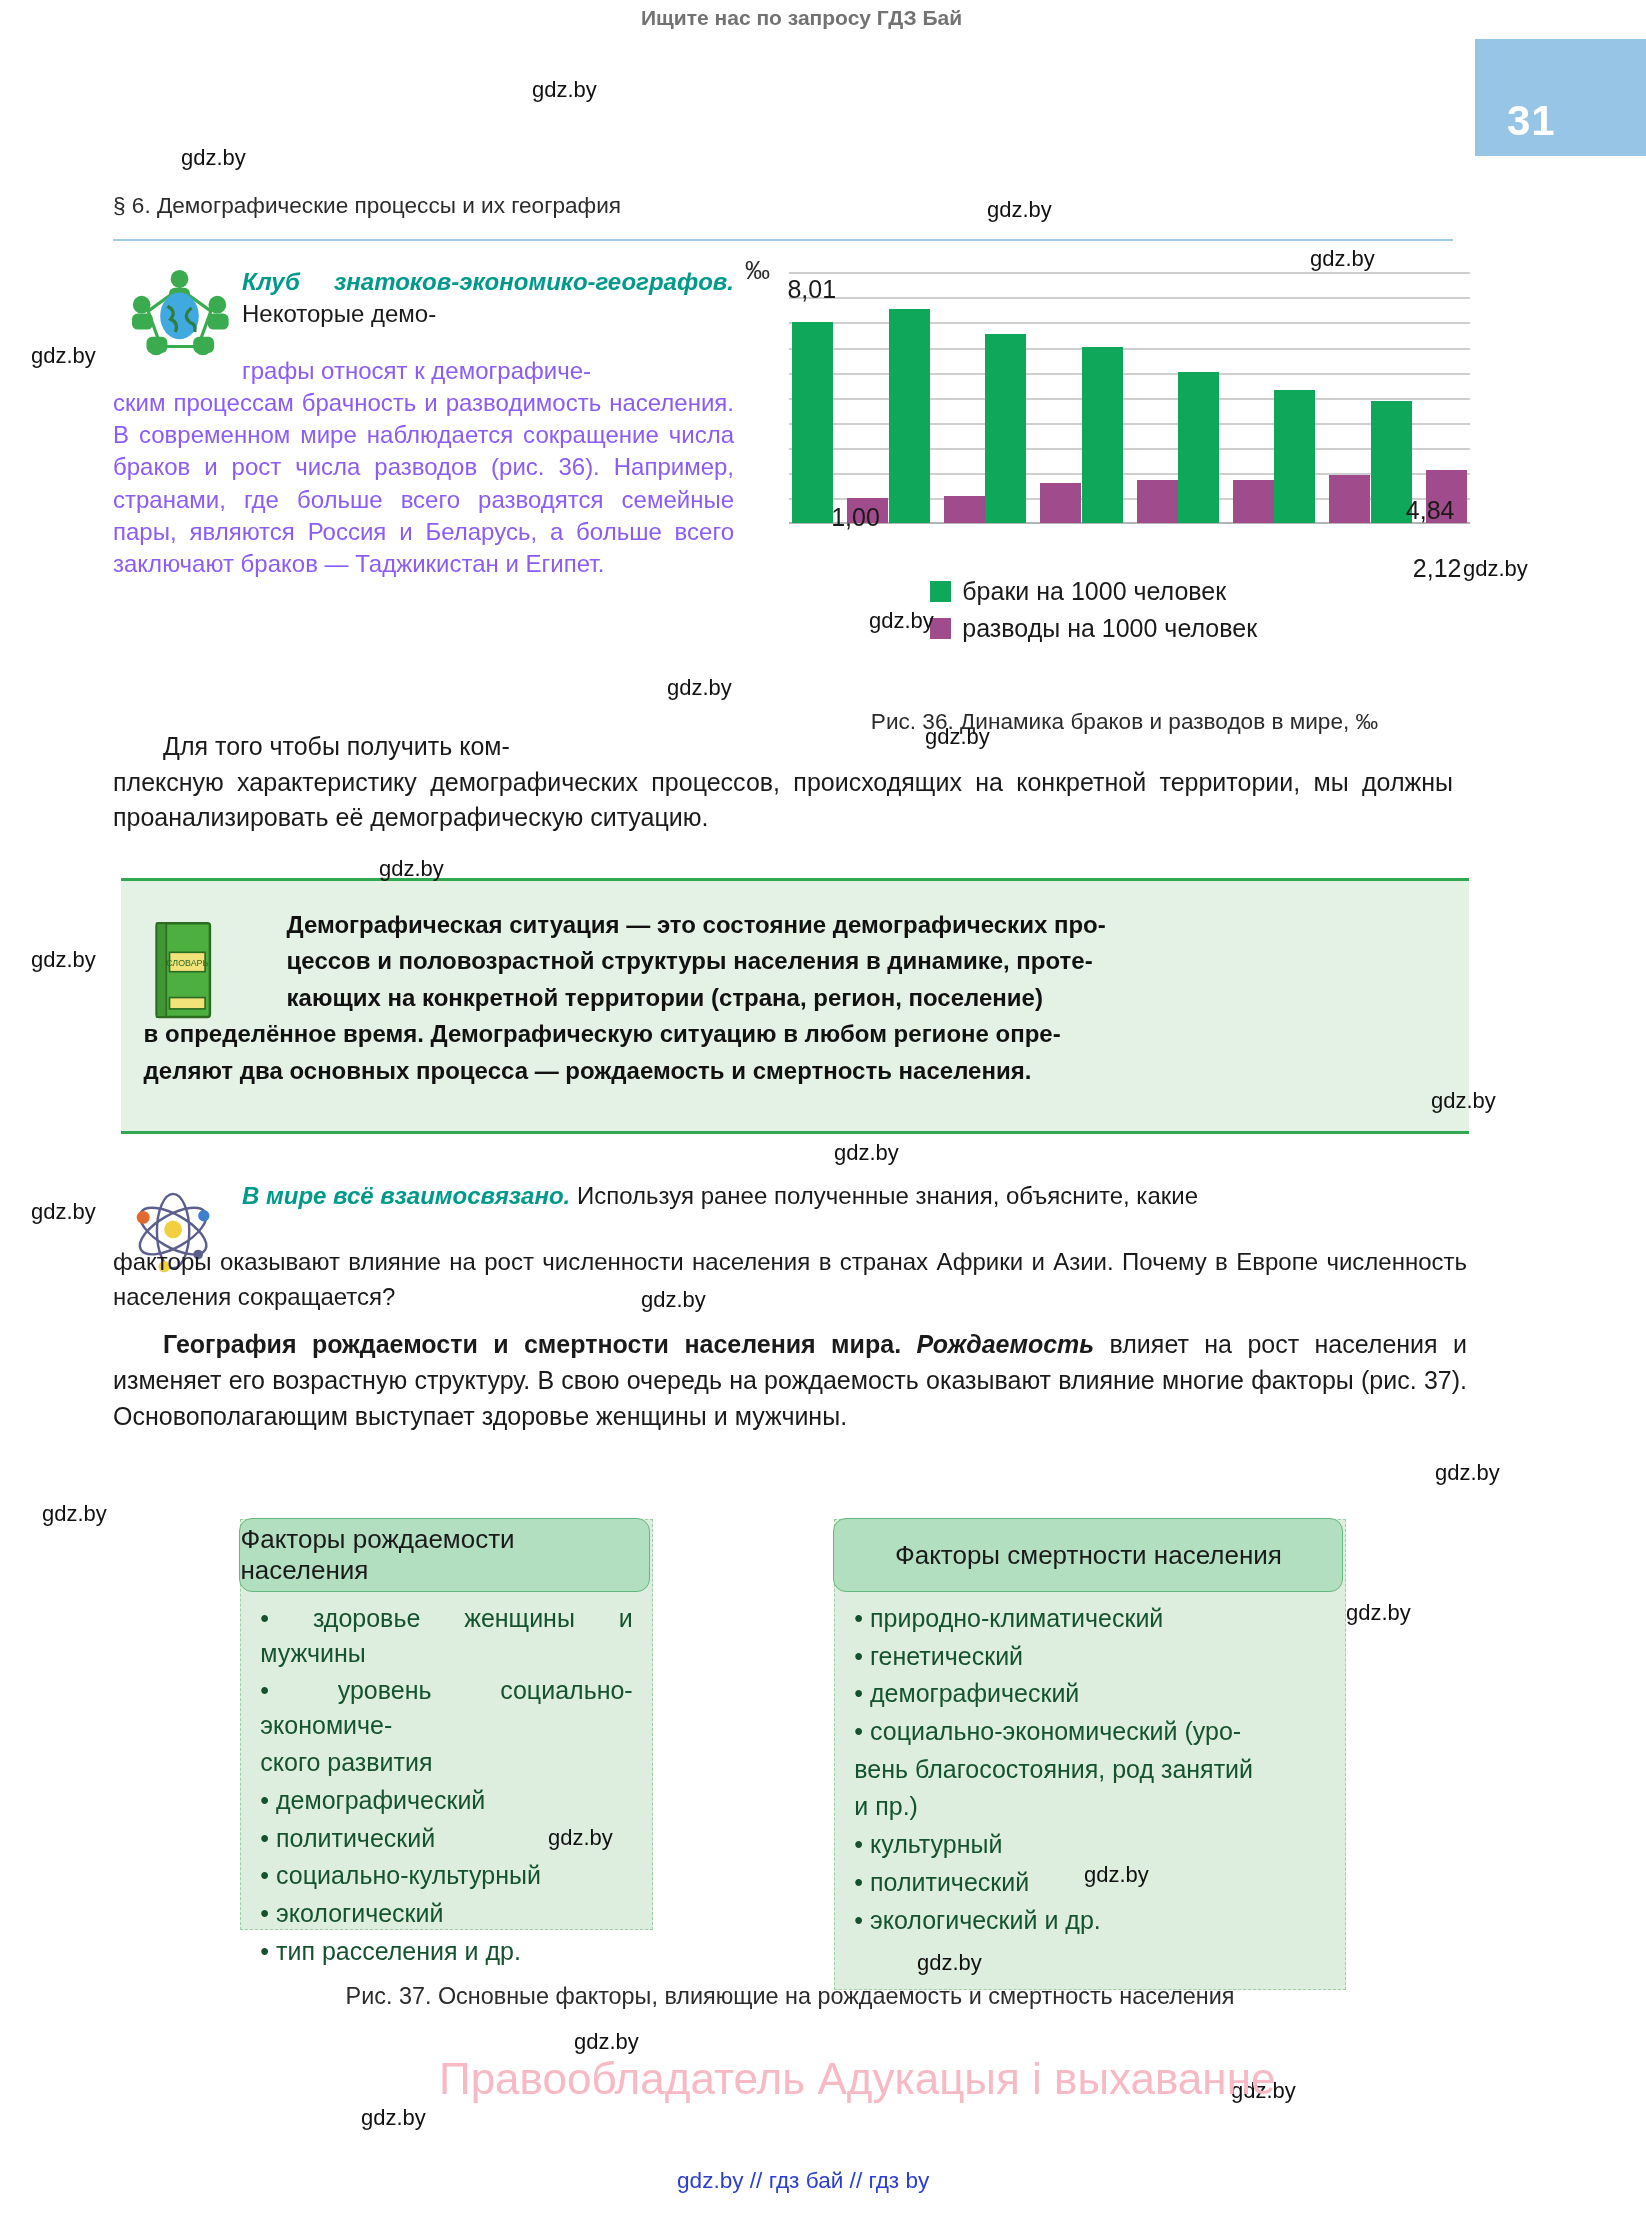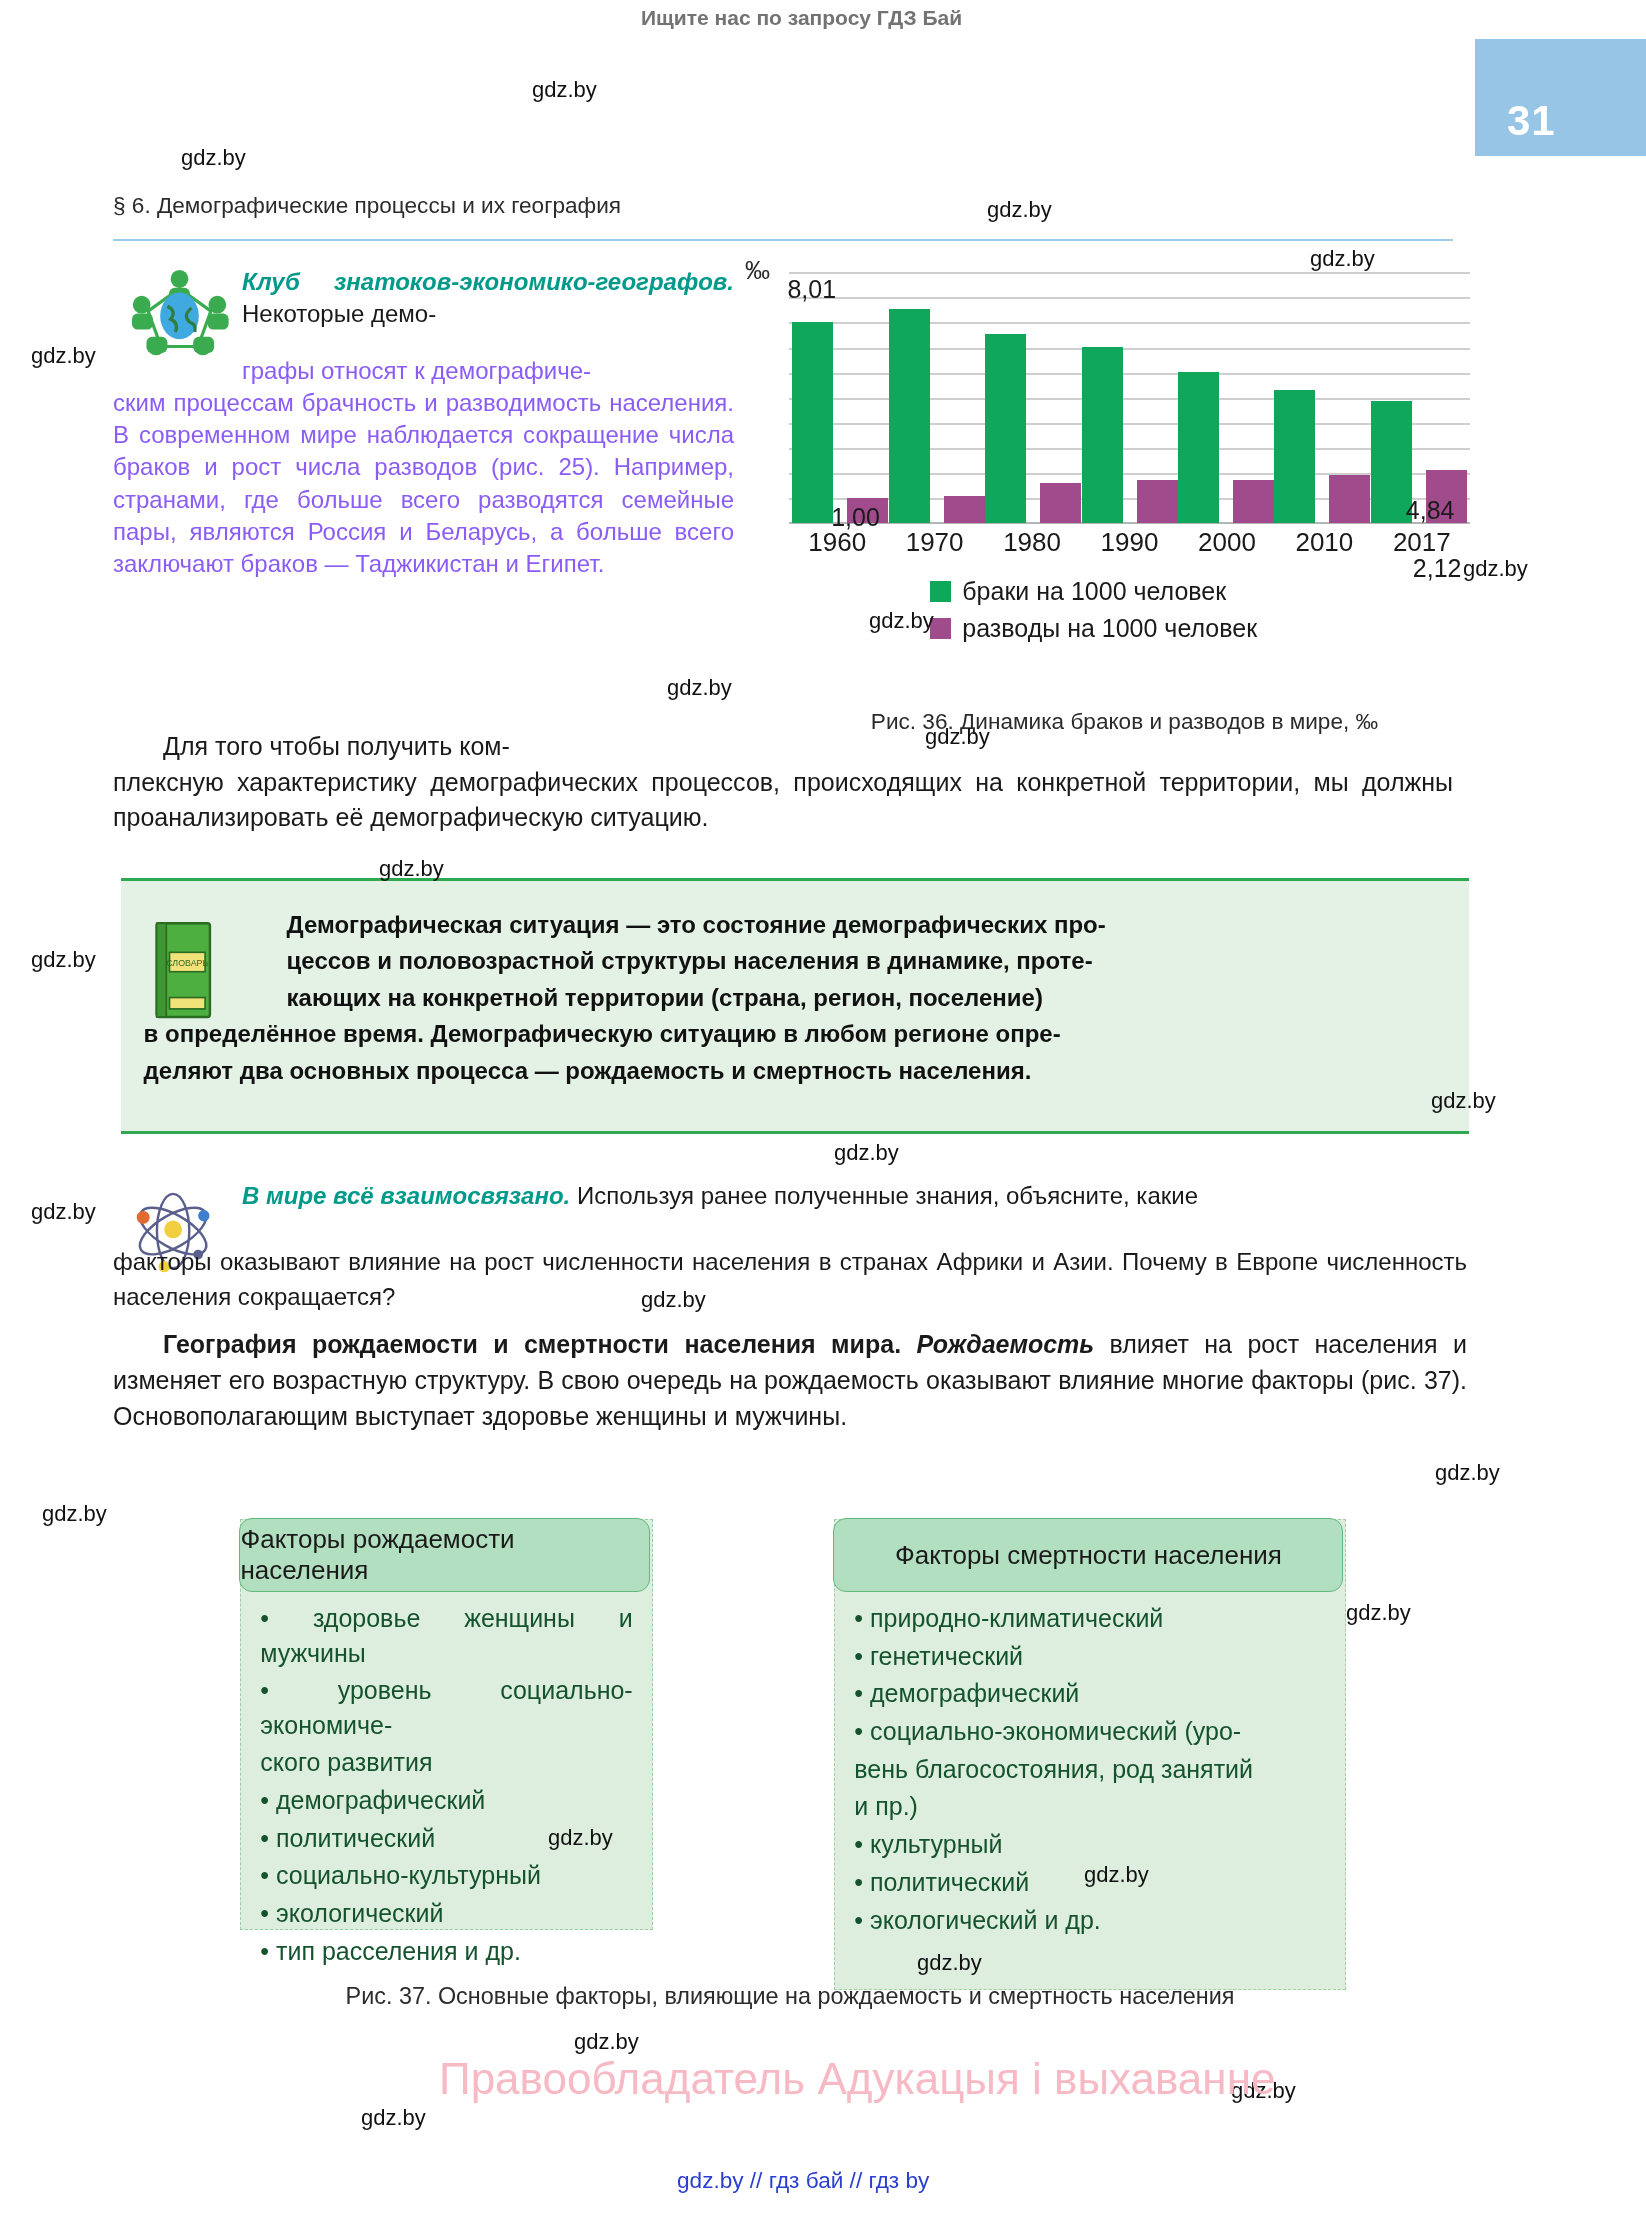--- a/index.html
+++ b/index.html
@@ -135,21 +135,21 @@
     <ellipse cx="65" cy="62" rx="24" ry="29" fill="#3fa9e0"></ellipse>
     <path d="M50 50 q12 6 4 16 q10 4 6 16 M80 52 q-12 10 -2 18 q8 2 6 12" fill="none" stroke="#2f7d3f" stroke-width="4"></path>
   </svg>
 </div>
 
 <div class="club-text">
   <span class="t-teal">Клуб знатоков-экономико-географов.</span><span> Некоторые демо-</span>
 </div>
 <div class="club-wide">
   <span style="display:block;text-align:right;width:621px;margin-left:0;"><span style="display:inline-block;width:492px;text-align:justify;">графы относят к демографиче-</span></span>
-  <span>ским процессам брачность и разводимость населения. В современном мире наблюдается сокращение числа браков и рост числа разводов (рис. 25). Например, странами, где больше всего разводятся семейные пары, являются Россия и Беларусь, а больше всего заключают браков — Таджикистан и Египет.</span>
+  <span>ским процессам брачность и разводимость населения. В современном мире наблюдается сокращение числа браков и рост числа разводов (рис. 36). Например, странами, где больше всего разводятся семейные пары, являются Россия и Беларусь, а больше всего заключают браков — Таджикистан и Египет.</span>
 </div>
 
 <div class="chart-wrap">
   <div class="permille">‰</div>
 
   <div class="plot">
 
     <div class="gl" style="top:0px;"></div>
     <div class="gl" style="top:25px;"></div>
     <div class="gl" style="top:50px;"></div>
@@ -198,29 +198,20 @@
 
       <div class="grp">
         <div class="bar m" style="height:122px;"></div>
         <div class="bar d" style="height:53px;"></div>
         <div class="bar-lbl" style="left:35px;top:95px;">4,84</div>
         <div class="bar-lbl" style="left:42px;top:153px;">2,12</div>
       </div>
     </div>
   </div>
 
-  <div class="xlabels">
-    <span>1960</span>
-    <span>1970</span>
-    <span>1980</span>
-    <span>1990</span>
-    <span>2000</span>
-    <span>2010</span>
-    <span>2017</span>
-  </div>
 
   <div class="legend">
     <div class="lg-row">
       <i class="sw m"></i>
       <span>браки на 1000 человек</span>
     </div>
     <div class="lg-row">
       <i class="sw d"></i>
       <span>разводы на 1000 человек</span>
     </div>

